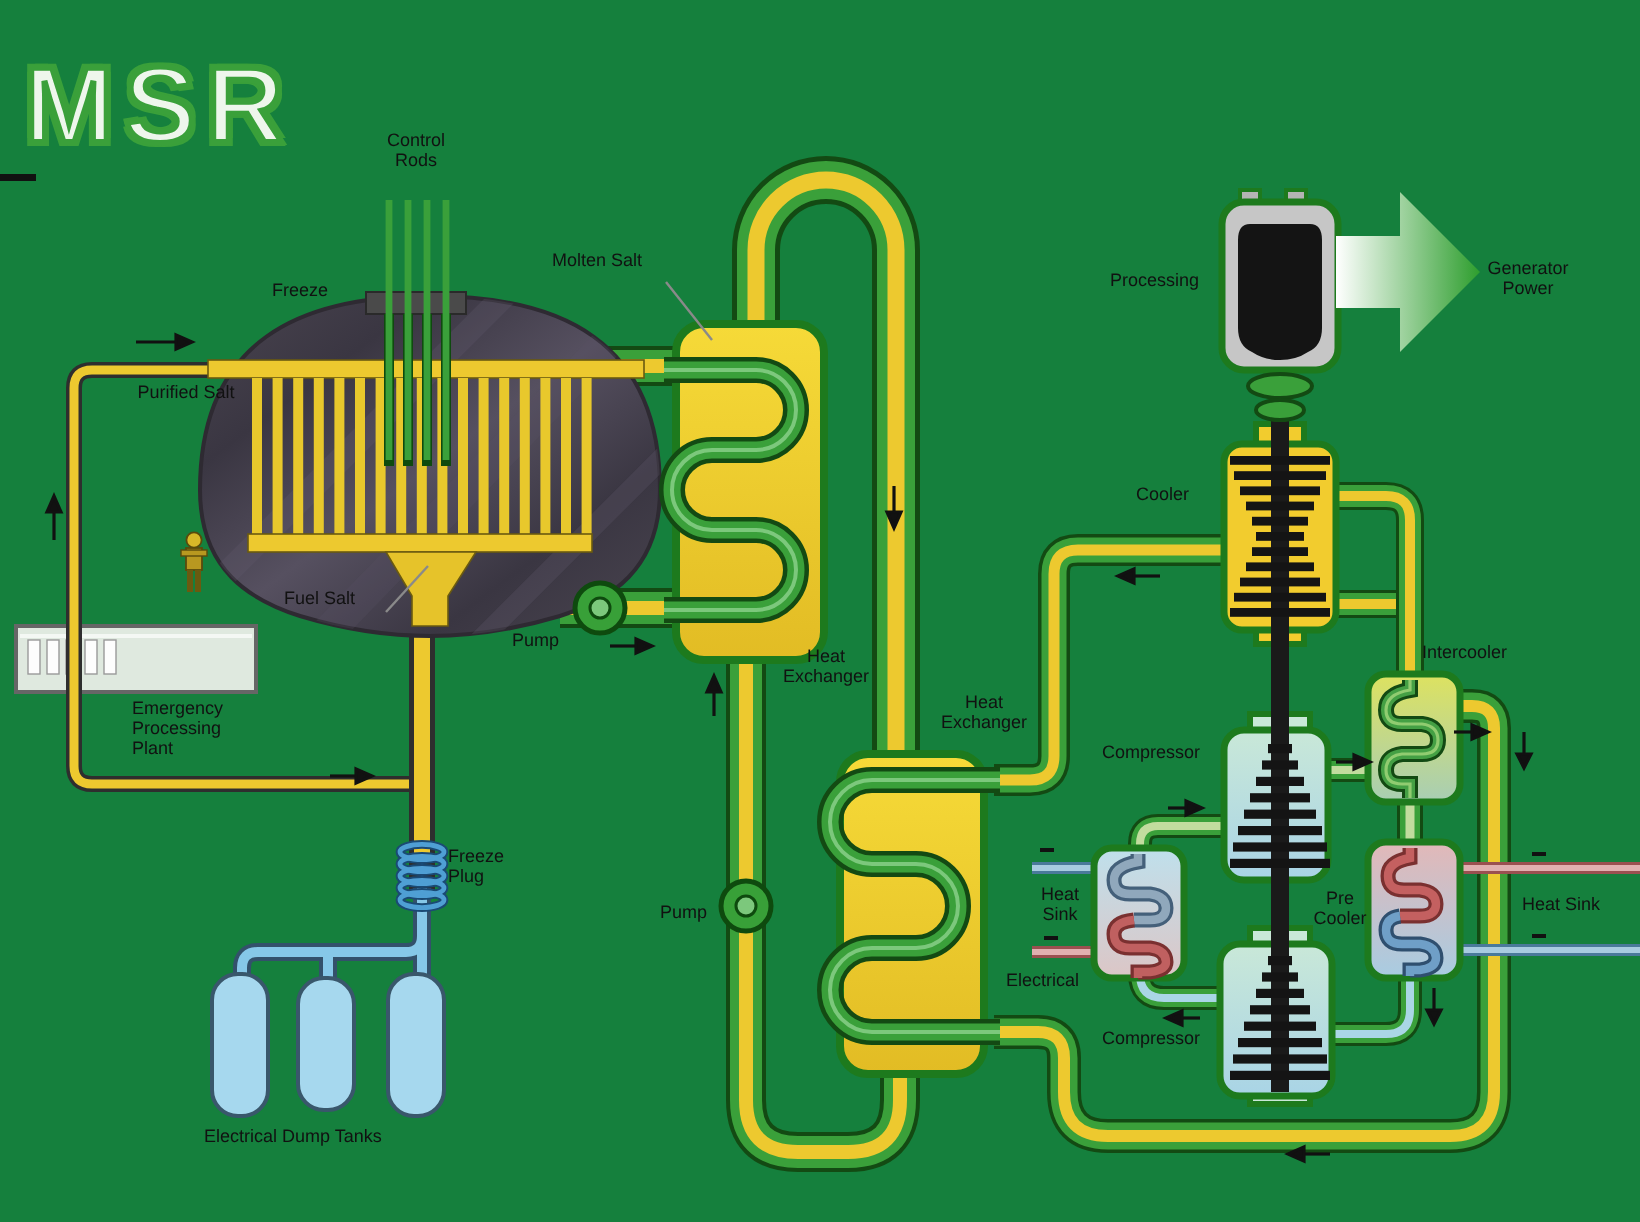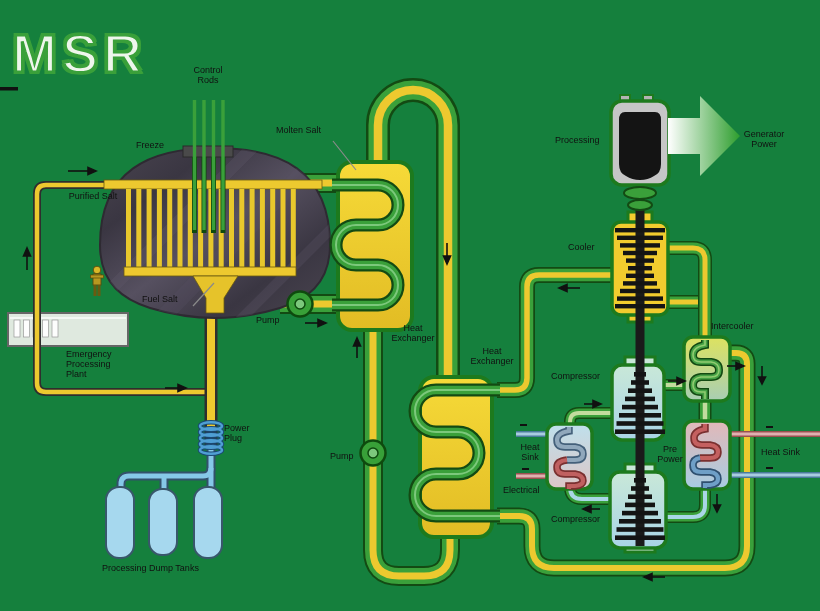--- a/index.html
+++ b/index.html
@@ -381,25 +381,25 @@
   <div class="lbl wrap c" style="left:183px;top:66px;width:50px">Control Rods</div>
   <div class="lbl" style="left:136px;top:141px">Freeze</div>
   <div class="lbl" style="left:276px;top:126px">Molten Salt</div>
   <div class="lbl wrap c" style="left:68px;top:192px;width:50px">Purified Salt</div>
   <div class="lbl" style="left:142px;top:295px">Fuel Salt</div>
   <div class="lbl" style="left:256px;top:316px">Pump</div>
   <div class="lbl wrap c" style="left:384px;top:324px;width:58px">Heat Exchanger</div>
   <div class="lbl wrap c" style="left:462px;top:347px;width:60px">Heat Exchanger</div>
   <div class="lbl" style="left:330px;top:452px">Pump</div>
   <div class="lbl wrap" style="left:66px;top:350px;width:62px">Emergency Processing Plant</div>
-  <div class="lbl wrap" style="left:224px;top:424px;width:40px">Power Plug</div>
-  <div class="lbl" style="left:102px;top:564px">Processing Dump Tanks</div>
+  <div class="lbl wrap" style="left:224px;top:424px;width:40px">Freeze Plug</div>
+  <div class="lbl" style="left:102px;top:564px">Electrical Dump Tanks</div>
   <div class="lbl" style="left:555px;top:136px">Processing</div>
   <div class="lbl wrap c" style="left:735px;top:130px;width:58px">Generator Power</div>
   <div class="lbl" style="left:568px;top:243px">Cooler</div>
   <div class="lbl" style="left:711px;top:322px">Intercooler</div>
   <div class="lbl" style="left:551px;top:372px">Compressor</div>
   <div class="lbl" style="left:551px;top:515px">Compressor</div>
   <div class="lbl wrap c" style="left:514px;top:443px;width:32px">Heat Sink</div>
   <div class="lbl" style="left:503px;top:486px">Electrical</div>
-  <div class="lbl wrap c" style="left:651px;top:445px;width:38px">Pre Power</div>
+  <div class="lbl wrap c" style="left:651px;top:445px;width:38px">Pre Cooler</div>
   <div class="lbl" style="left:761px;top:448px">Heat Sink</div>
 </div>
 
 </body></html>

